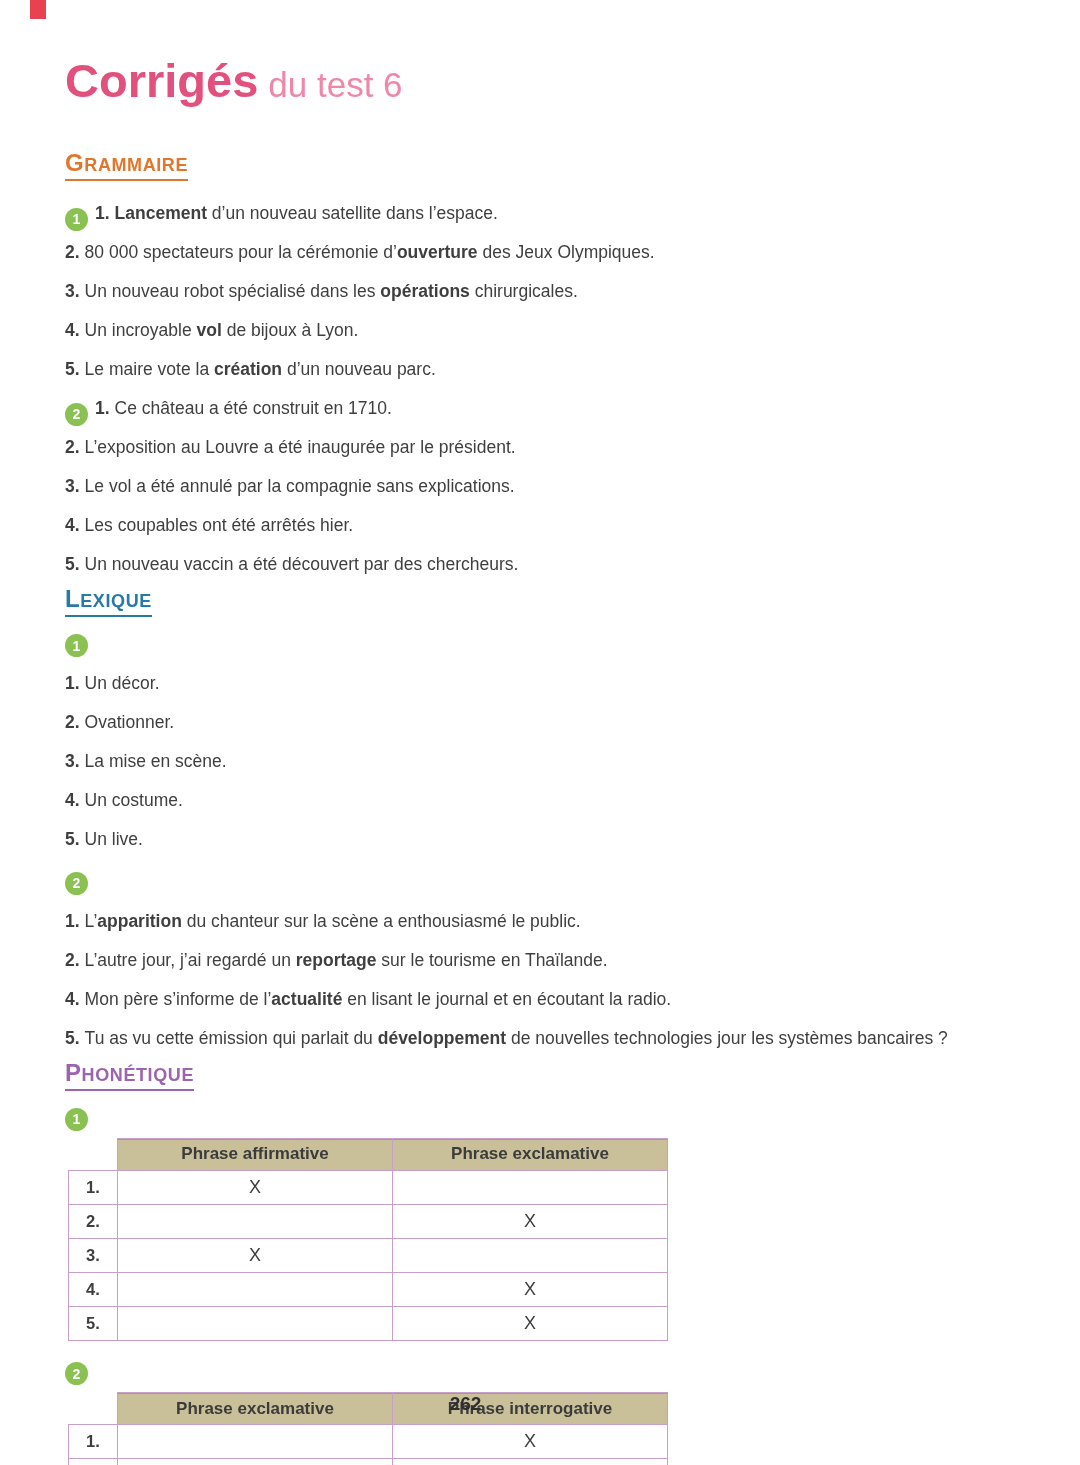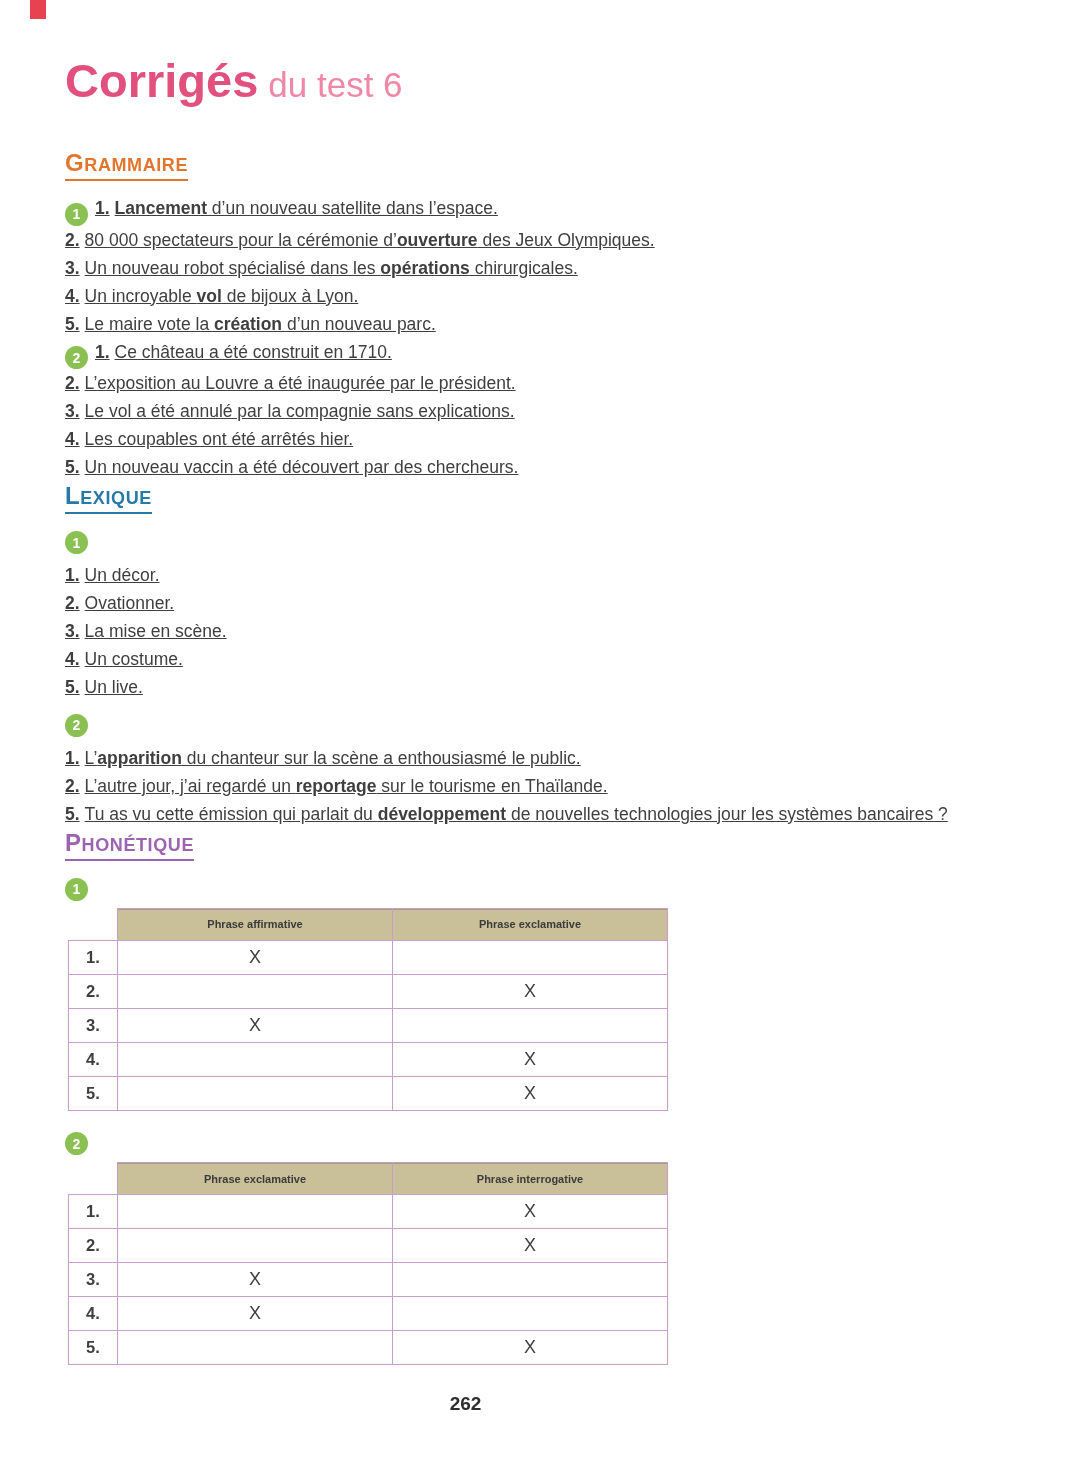--- a/index.html
+++ b/index.html
@@ -20,39 +20,39 @@
     letter-spacing:.6px;border-bottom:2px solid currentColor;padding-bottom:1px;line-height:1.25;
   }
   .heading::first-letter{font-size:24px;}
   .heading.grammaire{color:var(--grammaire-orange,#e2762c);}
   .heading.lexique{color:var(--lexique-blue,#2779a8);}
   .heading.phonetique{color:var(--phonetique-purple,#9c64b0);}
   .spacer-top{}
 
   .list{margin:0;}
   .list.gap{margin-top:0;}
-  .item{font-size:17.5px;line-height:28px;text-decoration:underline;}
+  .item{font-size:17.5px;line-height:39px;}
   .num{font-weight:bold;margin-right:5px;}
   .b{font-weight:bold;}
 
   .badge{
     display:inline-flex;align-items:center;justify-content:center;
     width:23px;height:23px;border-radius:50%;
     background:var(--badge-green,#8bc152);color:#fff;
     font-size:14px;font-weight:bold;vertical-align:-5px;margin-right:7px;
   }
   .badge-row{margin:3px 0 7px 0;line-height:24px;}
   .badge-row .badge{margin-right:0;vertical-align:middle;}
 
   .answer-table{border-collapse:collapse;margin:3px 0 0 3px;}
   .answer-table th,.answer-table td{border:1px solid var(--table-border-purple,#c79fca);padding:0;}
   .answer-table th.corner{border:none;background:none;}
   .answer-table th.col{
     width:274px;height:31px;background:var(--table-header-tan,#c9c099);
-    font-size:11px;font-weight:bold;color:#3b3b3b;text-align:center;
+    font-size:17px;font-weight:bold;color:#3b3b3b;text-align:center;
     box-shadow:inset 0 1px 0 #a89f79;
   }
   .answer-table td{height:33px;}
   .answer-table td.lbl{width:48px;text-align:center;font-weight:bold;font-size:16.5px;}
   .answer-table td.x{text-align:center;font-size:18px;font-weight:normal;color:#3d3d3d;}
   .table-gap{margin-top:20px;}
 
   .page-number{position:absolute;top:1393px;left:0;width:931px;text-align:center;font-size:19px;font-weight:bold;color:#2e2e2e;}
 </style>
 </head>
@@ -93,20 +93,21 @@
       <div class="item"><span class="num">2.</span><span>Ovationner.</span></div>
       <div class="item"><span class="num">3.</span><span>La mise en scène.</span></div>
       <div class="item"><span class="num">4.</span><span>Un costume.</span></div>
       <div class="item"><span class="num">5.</span><span>Un live.</span></div>
     </div>
 
     <div class="badge-row" style="margin-top:11px;"><span class="badge">2</span></div>
     <div class="list">
       <div class="item"><span class="num">1.</span><span>L’</span><span class="b">apparition</span><span> du chanteur sur la scène a enthousiasmé le public.</span></div>
       <div class="item"><span class="num">2.</span><span>L’autre jour, j’ai regardé un </span><span class="b">reportage</span><span> sur le tourisme en Thaïlande.</span></div>
+      <div class="item"><span class="num">4.</span><span>Mon père s’informe de l’</span><span class="b">actualité</span><span> en lisant le journal et en écoutant la radio.</span></div>
       <div class="item"><span class="num">5.</span><span>Tu as vu cette émission qui parlait du </span><span class="b">développement</span><span> de nouvelles technologies jour les systèmes bancaires ?</span></div>
     </div>
   </div>
 
   <div>
     <h2 class="heading phonetique spacer-top">PHONÉTIQUE</h2>
 
     <div class="badge-row"><span class="badge">1</span></div>
 
     <table class="answer-table">

